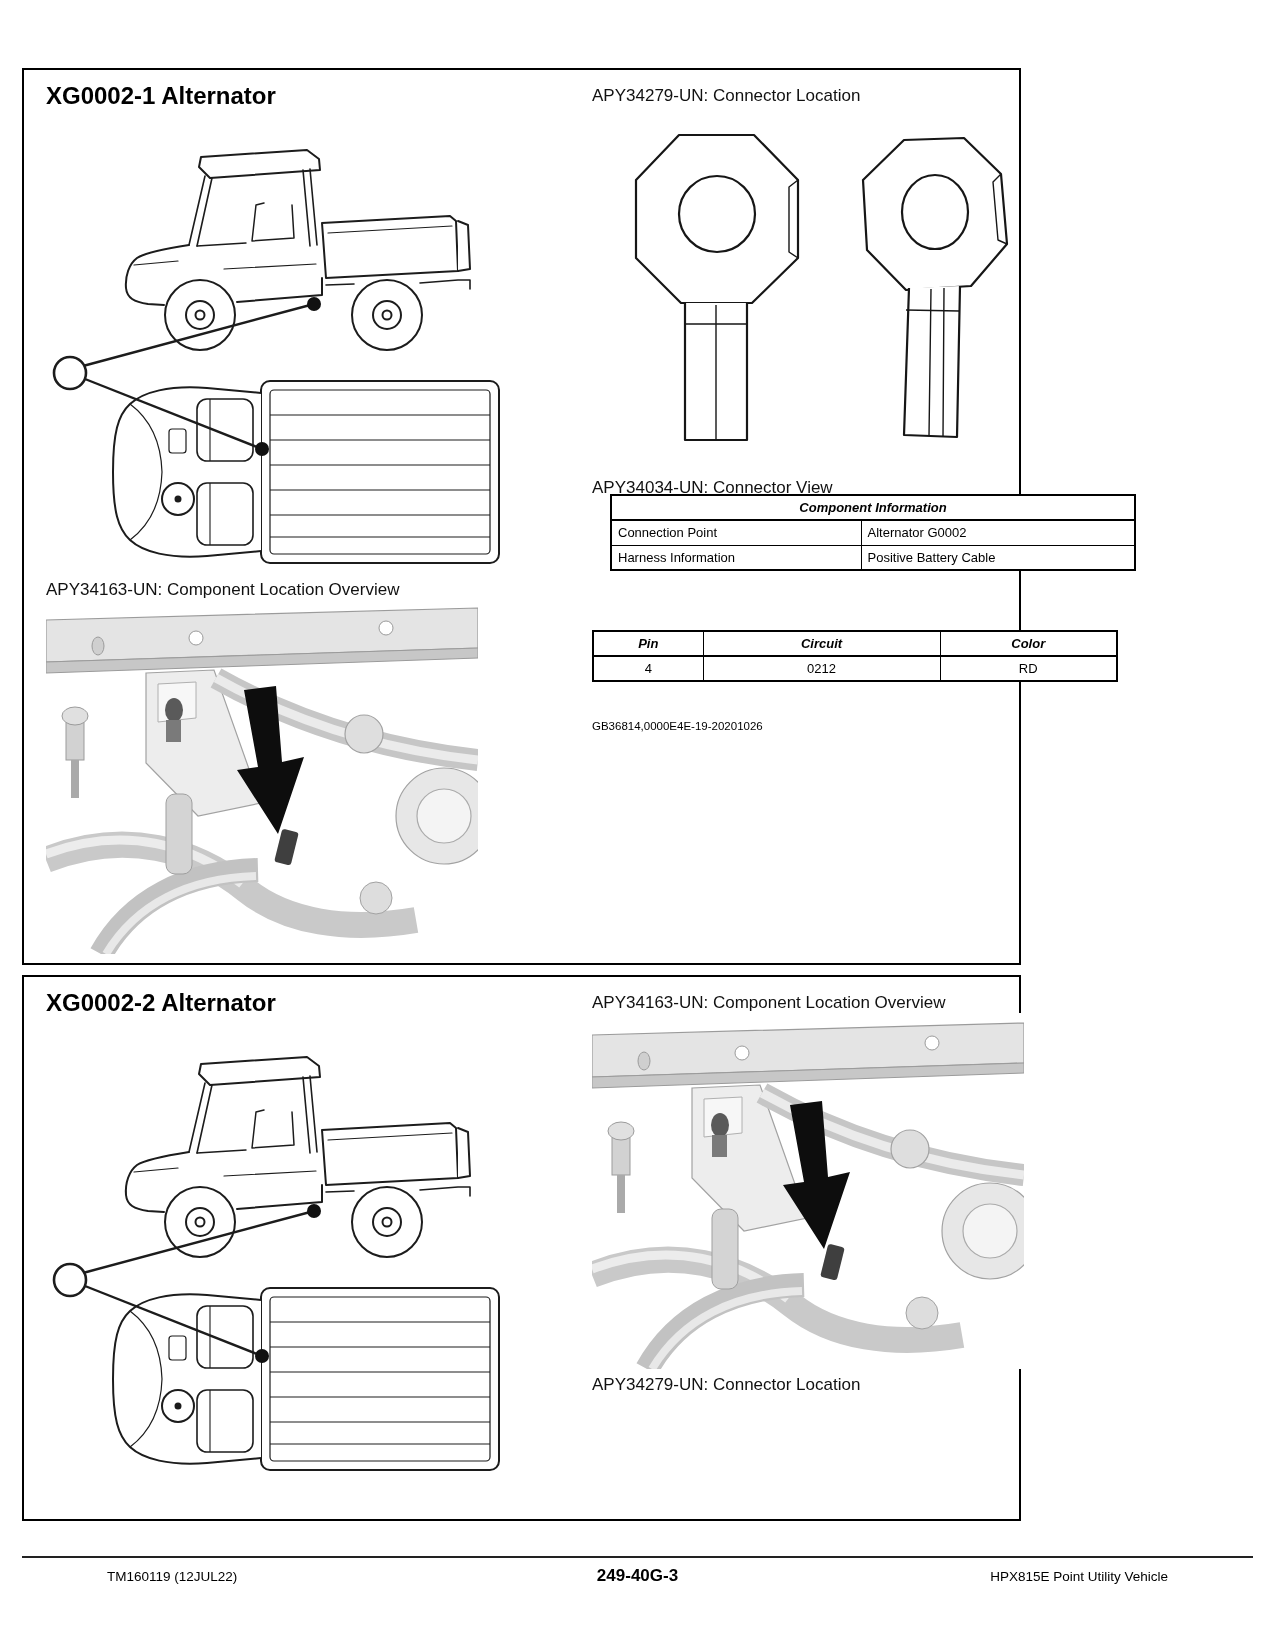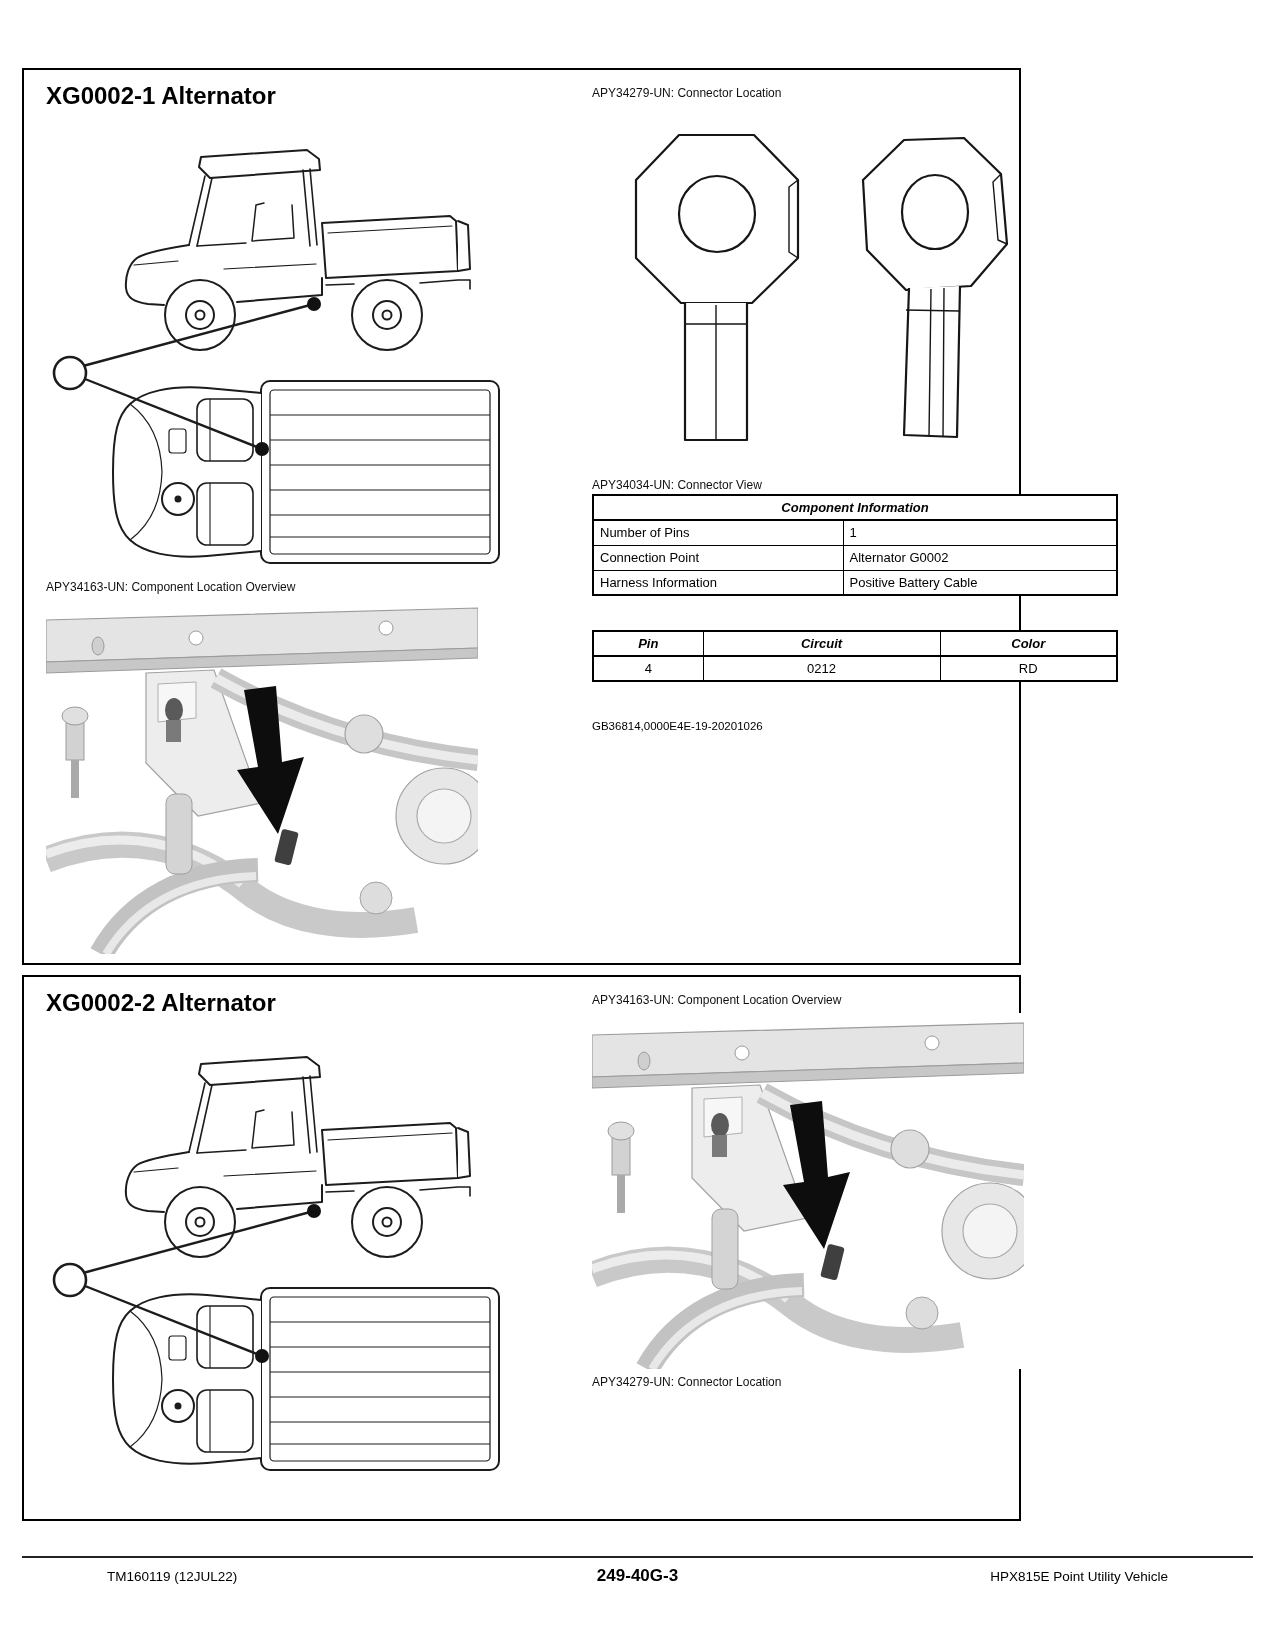--- a/index.html
+++ b/index.html
@@ -26,32 +26,32 @@
     position:absolute; left:22px; width:999px; border:2px solid #000; background:#fff;
   }
   #section1 { top:68px; height:897px; }
   #section2 { top:975px; height:546px; }
 
   .section-title {
     position:absolute; left:22px; top:12px;
     font-size:24px; font-weight:bold;
   }
 
-  .caption { position:absolute; font-size:12px; color:#111; white-space:nowrap; }
+  .caption { position:absolute; font-size:17px; color:#111; white-space:nowrap; }
 
   .fig { position:absolute; }
 
   
   .tbl {
     position:absolute; border-collapse:collapse; background:#fff;
     font-size:13px; border:2px solid #000; table-layout:fixed;
   }
   .tbl th, .tbl td { border:1px solid #000; padding:2px 6px; height:25px; overflow:hidden; white-space:nowrap; }
   .tbl th { font-weight:bold; font-style:italic; text-align:center; border-bottom:2px solid #000; }
-  .comp-table { left:568px; top:424px; width:524px; }
+  .comp-table { left:586px; top:424px; width:524px; }
   .comp-table td { text-align:left; }
   .pin-table { left:568px; top:560px; width:524px; }
   .pin-table td { text-align:center; }
 
   .doc-code {
     position:absolute; left:568px; top:650px; width:524px;
     font-size:11.5px;
   }
 
   
@@ -193,24 +193,20 @@
           <col style="width:250px">
           <col style="width:274px">
         </colgroup>
       <thead>
         <tr>
           <th colspan="2">Component Information</th>
         </tr>
       </thead>
       <tbody>
         <tr>
-          <td>Number of Pins</td>
-          <td>1</td>
-        </tr>
-        <tr>
           <td>Connection Point</td>
           <td>Alternator G0002</td>
         </tr>
         <tr>
           <td>Harness Information</td>
           <td>Positive Battery Cable</td>
         </tr>
       </tbody>
     </table>
 

